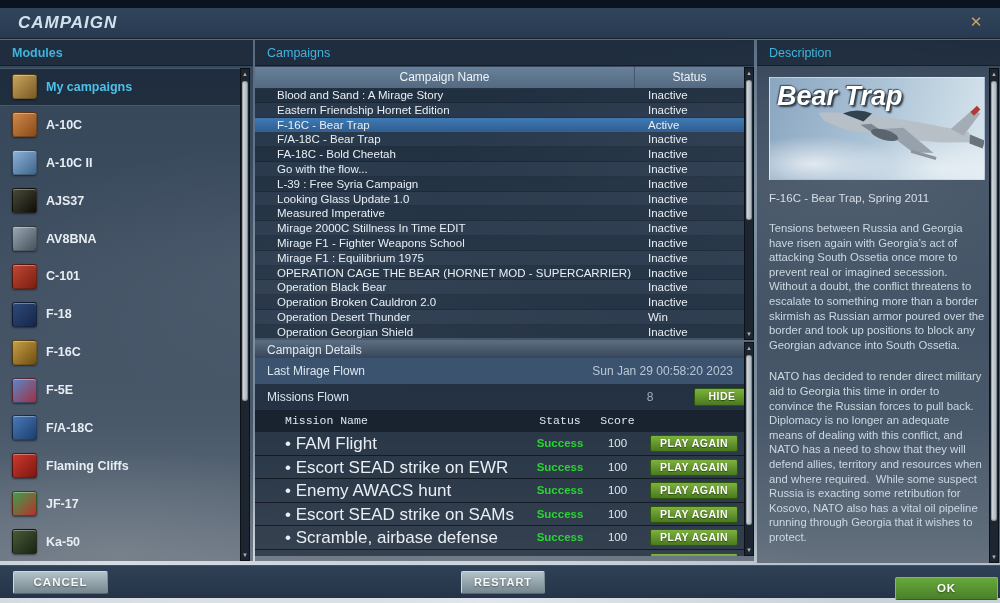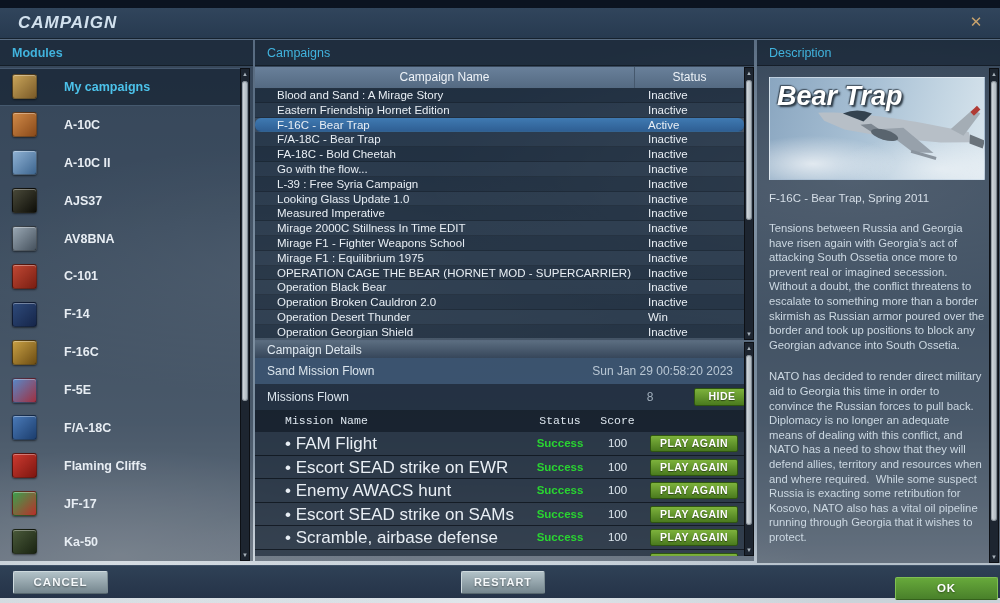--- a/index.html
+++ b/index.html
@@ -37,21 +37,21 @@
   .modules{left:0;top:40px;width:253px;height:521px;font-weight:bold;}
   .mod-list{position:absolute;left:0;top:28px;width:240px;height:493px;overflow:hidden;}
   .mod-item{height:37.9px;display:flex;align-items:center;padding-left:12px;box-sizing:border-box;}
   .mod-item.v-selected{
     background:rgba(8,20,34,.5);
     border-top:1px solid rgba(140,170,200,.35);
     border-bottom:1px solid rgba(140,170,200,.35);
   }
   .mod-icon{width:25px;height:25px;border-radius:3px;flex:0 0 25px;
     box-shadow:inset 0 1px 0 rgba(255,255,255,.35), 0 1px 2px rgba(0,0,0,.5);border:1px solid rgba(0,0,0,.4);box-sizing:border-box;}
-  .mod-label{margin-left:27px;font-size:12.5px;color:#e7edf3;}
+  .mod-label{margin-left:9px;font-size:12.5px;color:#e7edf3;}
   .mod-item.v-selected .mod-label{color:#4cc2ea;}
   
   .sbar{position:absolute;width:10px;background:#1d2530;border:1px solid rgba(0,0,0,.55);box-sizing:border-box;}
   .sbar .arr{position:absolute;left:0;width:8px;height:10px;color:#a7b1ba;font-size:6px;line-height:10px;text-align:center;}
   .sbar .arr.up{top:0;}
   .sbar .arr.down{bottom:0;}
   .sbar .arr.up::before{content:"▲";}
   .sbar .arr.down::before{content:"▼";}
   .sbar .thumb{position:absolute;left:1px;width:6px;border-radius:3px;
     background:linear-gradient(90deg,#d7dde2,#a6b0b8);box-shadow:inset 0 0 0 1px rgba(60,70,80,.4);}
@@ -60,21 +60,21 @@
   .c-thead{position:absolute;left:0;top:27px;width:489px;height:21px;display:flex;
     background:linear-gradient(#69809a,#546a82);border-bottom:1px solid rgba(0,0,0,.4);}
   .c-thead .cell{color:#eef3f8;font-size:12px;line-height:21px;text-align:center;}
   .c-thead .cn{width:380px;border-right:1px solid #45586d;box-sizing:border-box;}
   .c-thead .cs{width:109px;}
   .c-rows{position:absolute;left:0;top:48px;width:489px;height:250px;overflow:hidden;}
   .camp-row{height:14.8px;display:flex;font-size:11.5px;line-height:14.8px;color:#e8eef4;
     border-bottom:1px solid rgba(0,0,0,.18);box-sizing:border-box;}
   .camp-row:nth-child(odd){background:rgba(10,24,40,.5);}
   .camp-row:nth-child(even){background:rgba(26,42,60,.5);}
-  .camp-row.v-active{background:linear-gradient(#3f7ab2,#2f5f94);border-radius:6px;}
+  .camp-row.v-active{background:linear-gradient(#3f7ab2,#2f5f94);}
   .camp-row .name{width:380px;padding-left:22px;box-sizing:border-box;white-space:nowrap;overflow:hidden;}
   .camp-row .status{width:109px;padding-left:13px;box-sizing:border-box;}
   
   .d-head{position:absolute;left:0;top:300px;width:499px;height:18px;
     background:linear-gradient(#5b6d80,#36465a);border-top:1px solid rgba(170,190,210,.3);
     color:#dfe8f0;font-size:12px;line-height:18px;padding-left:12px;box-sizing:border-box;}
   .d-last{position:absolute;left:0;top:318px;width:499px;height:26px;background:rgba(56,82,112,.8);}
   .d-flown{position:absolute;left:0;top:344px;width:499px;height:26px;background:rgba(28,42,58,.82);}
   .d-label{position:absolute;left:12px;top:0;font-size:12px;line-height:26px;color:#dbe5ed;}
   .d-value{position:absolute;right:21px;top:0;font-size:12px;line-height:26px;color:#b9c7d4;}
@@ -170,21 +170,21 @@
         <div class="mod-label">AV8BNA</div>
       </div>
 
       <div class="mod-item v-normal">
         <div class="mod-icon" style="background: linear-gradient(135deg, rgb(192, 72, 52), rgb(122, 30, 18));"></div>
         <div class="mod-label">C-101</div>
       </div>
 
       <div class="mod-item v-normal">
         <div class="mod-icon" style="background: linear-gradient(135deg, rgb(46, 74, 122), rgb(22, 38, 74));"></div>
-        <div class="mod-label">F-14</div>
+        <div class="mod-label">F-18</div>
       </div>
 
       <div class="mod-item v-normal">
         <div class="mod-icon" style="background: linear-gradient(135deg, rgb(200, 160, 68), rgb(110, 78, 20));"></div>
         <div class="mod-label">F-16C</div>
       </div>
 
       <div class="mod-item v-normal">
         <div class="mod-icon" style="background: linear-gradient(135deg, rgb(88, 136, 200), rgb(160, 48, 64));"></div>
         <div class="mod-label">F-5E</div>
@@ -317,21 +317,21 @@
 
   <div class="sbar" style="left:489px;top:27px;height:273px;">
     <div class="arr up"></div>
     <div class="thumb" style="top:12px;height:140px;"></div>
     <div class="arr down"></div>
   </div>
 
   <div class="d-head">Campaign Details</div>
 
   <div class="d-last">
-    <div class="d-label">Sand Mission Flown</div>
+    <div class="d-label">Last Mirage Flown</div>
     <div class="d-value">Sun Jan 29 00:58:20 2023</div>
   </div>
 
   <div class="d-flown">
     <div class="d-label">Missions Flown</div>
     <div class="d-count">8</div>
     <div class="btn-green hide-btn">HIDE</div>
   </div>
 
   <div class="d-thead">

